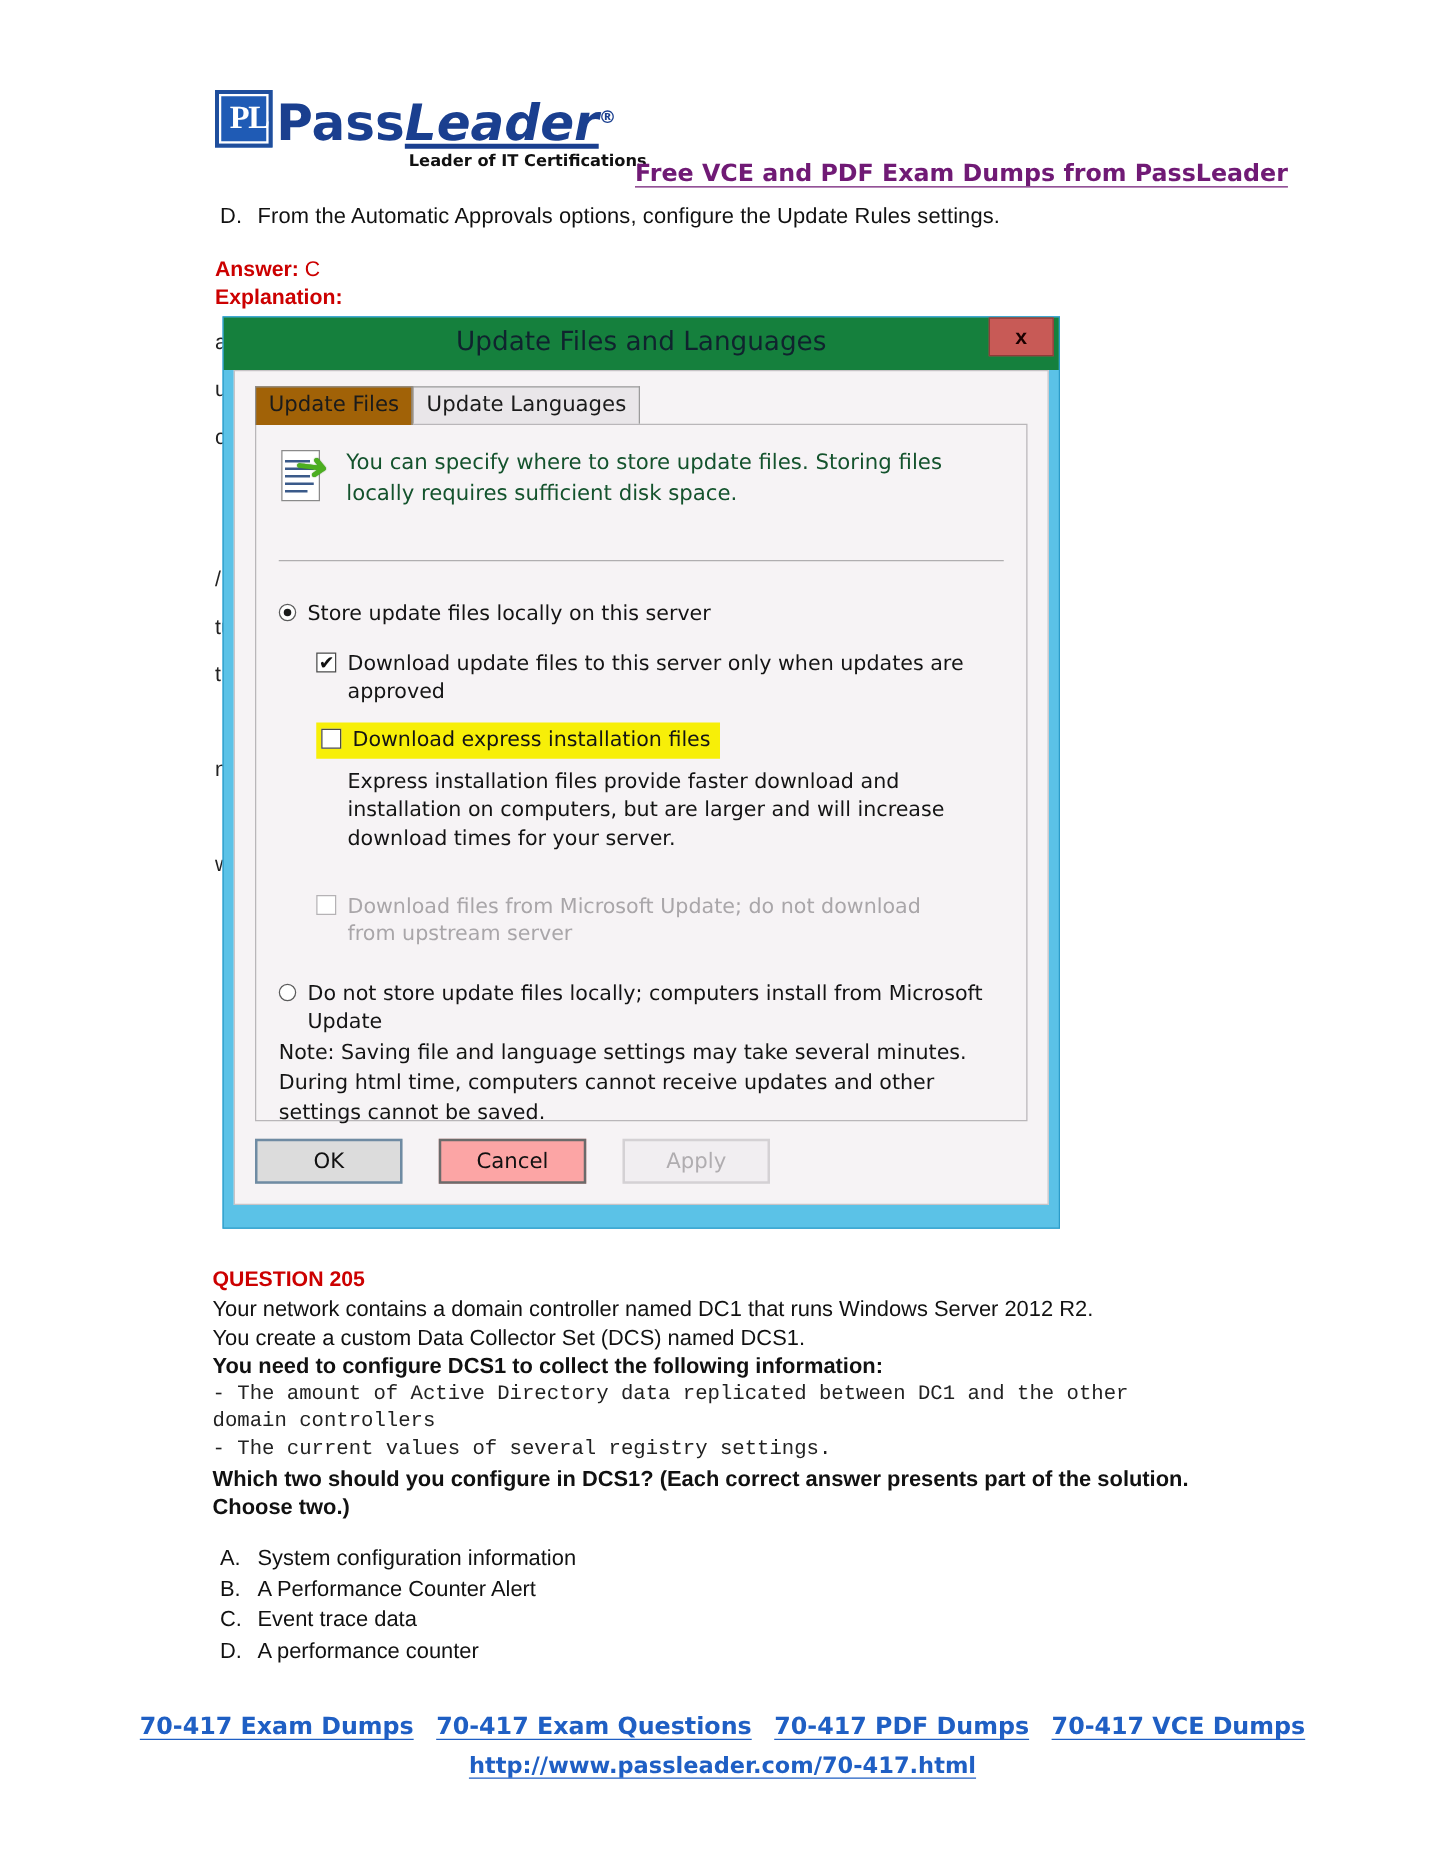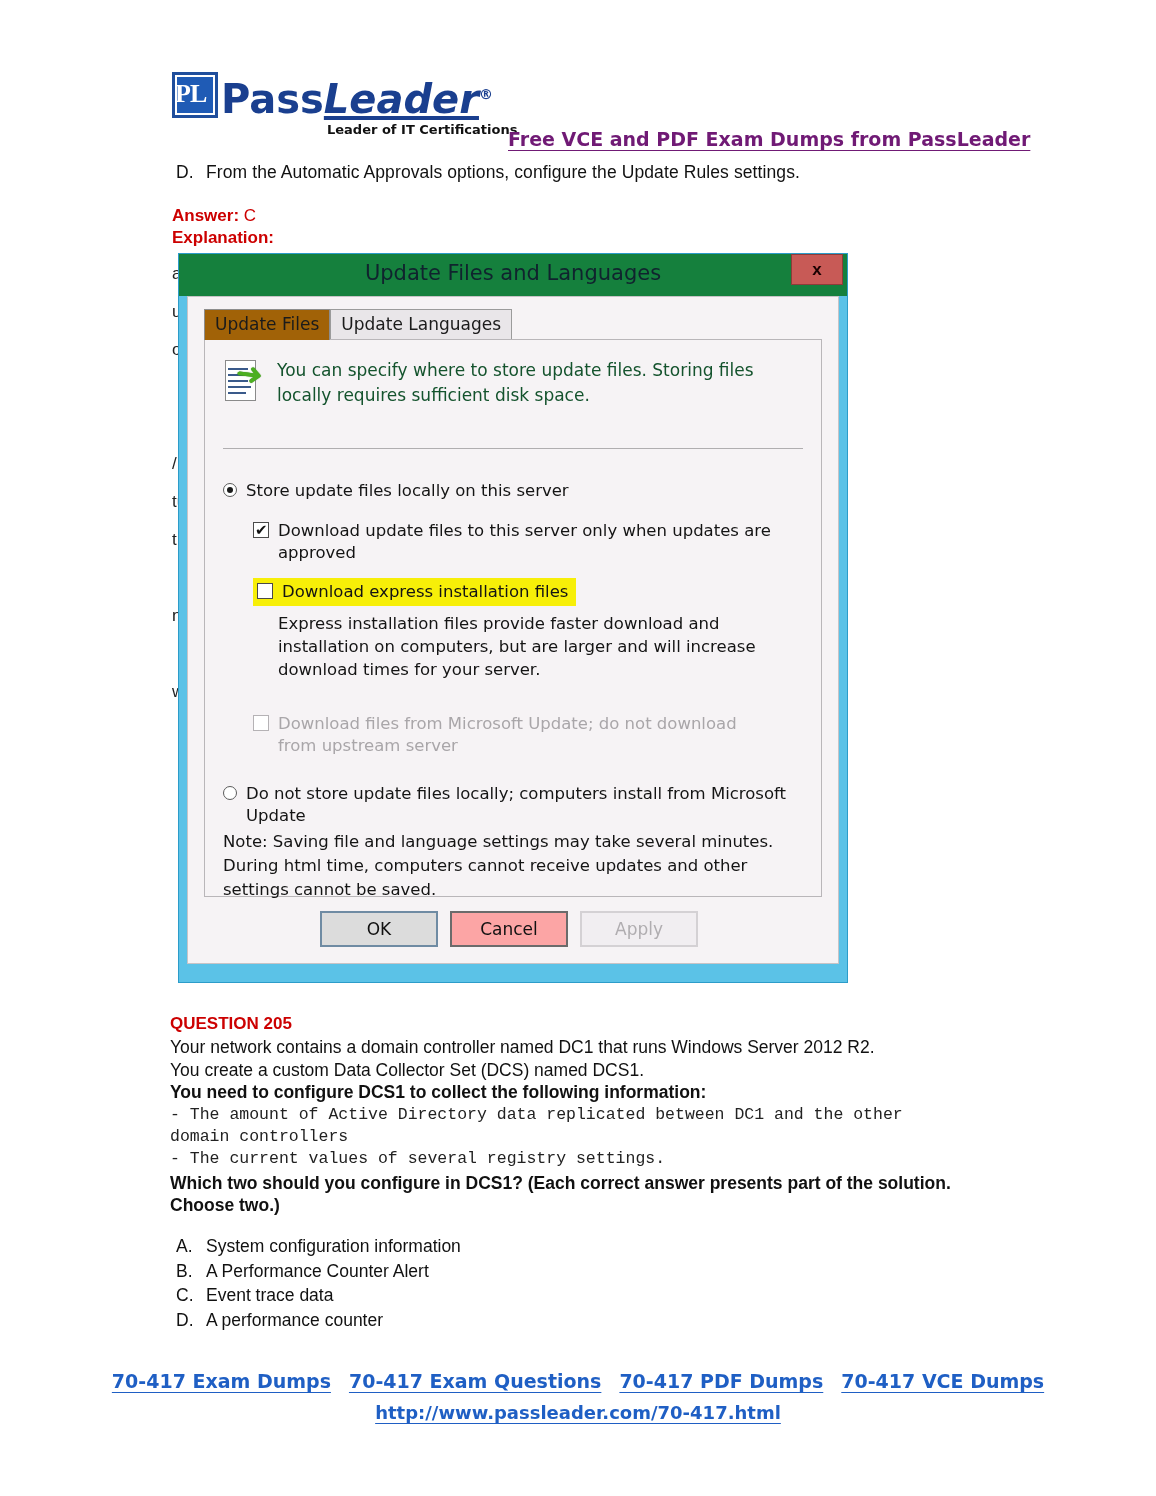--- a/index.html
+++ b/index.html
@@ -21,21 +21,21 @@
     width: 830px; height: 90px;
   }
   .logo-wrap {
     position: absolute; left: 0; top: 0;
     display: flex; align-items: flex-start;
   }
   .logo-badge {
     width: 46px; height: 46px;
     border: 3px solid #1f4e9c;
     background: #1f5bb5;
-    display: flex; align-items: center; justify-content: flex-start;
+    display: flex; align-items: center; justify-content: flex-end;
     font-family: "Liberation Serif", serif;
     font-weight: bold;
     font-size: 26px;
     color: #ffffff;
     letter-spacing: -1px;
     position: relative;
     box-shadow: inset 0 0 0 2px #ffffff;
   }
   .logo-badge span { position: relative; top: -1px; }
   .logo-text {
@@ -287,21 +287,21 @@
     font-size: 16.5px;
     line-height: 24px;
     color: #141414;
     font-family: "DejaVu Sans", sans-serif;
   }
 
   .btnbar {
     position: absolute;
     left: 16px; right: 24px; bottom: 14px;
     height: 40px;
-    display: flex; justify-content: center; gap: 12px;
+    display: flex; justify-content: flex-start; gap: 29px;
     align-items: center;
   }
   .btn {
     width: 118px; height: 36px;
     font-size: 17px;
     font-family: "DejaVu Sans", sans-serif;
     display: flex; align-items: center; justify-content: center;
     cursor: pointer;
   }
   .btn.ok { background: #dcdcdc; border: 2px solid #6f8ba3; color: #111; }

